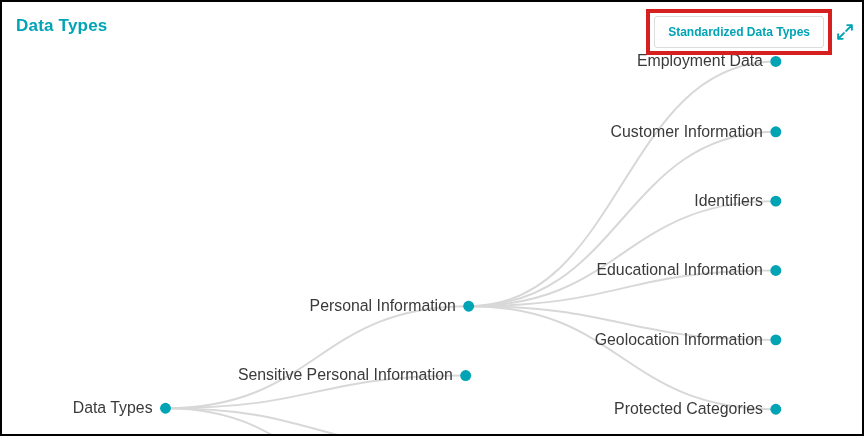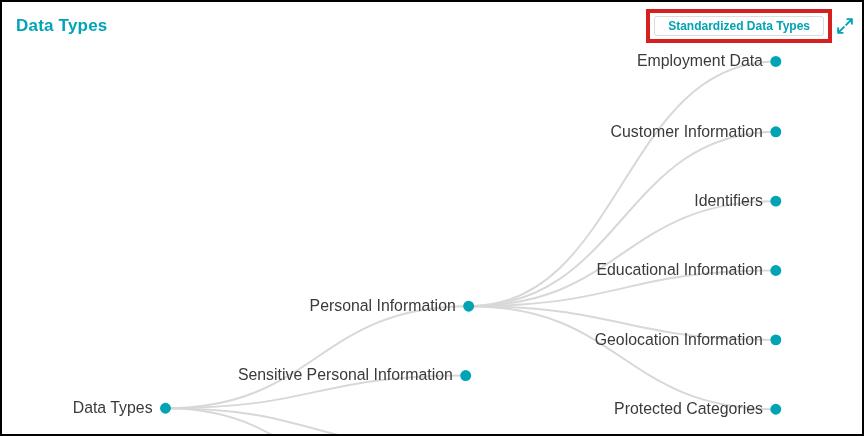--- a/index.html
+++ b/index.html
@@ -56,21 +56,21 @@
   }
   .std-btn{
     display:block;
     background:#ffffff;
     border:1px solid #dcdcdc;
     border-radius:3px;
     color:var(--teal);
     font-family:"Liberation Sans",sans-serif;
     font-size:12px;
     font-weight:700;
-    padding:2px 13px;
+    padding:8px 13px;
     cursor:pointer;
     white-space:nowrap;
   }
   .expand{
     display:inline-flex;
     align-items:center;
     justify-content:center;
     width:20px;height:20px;
     margin-left:3px;
     cursor:pointer;

